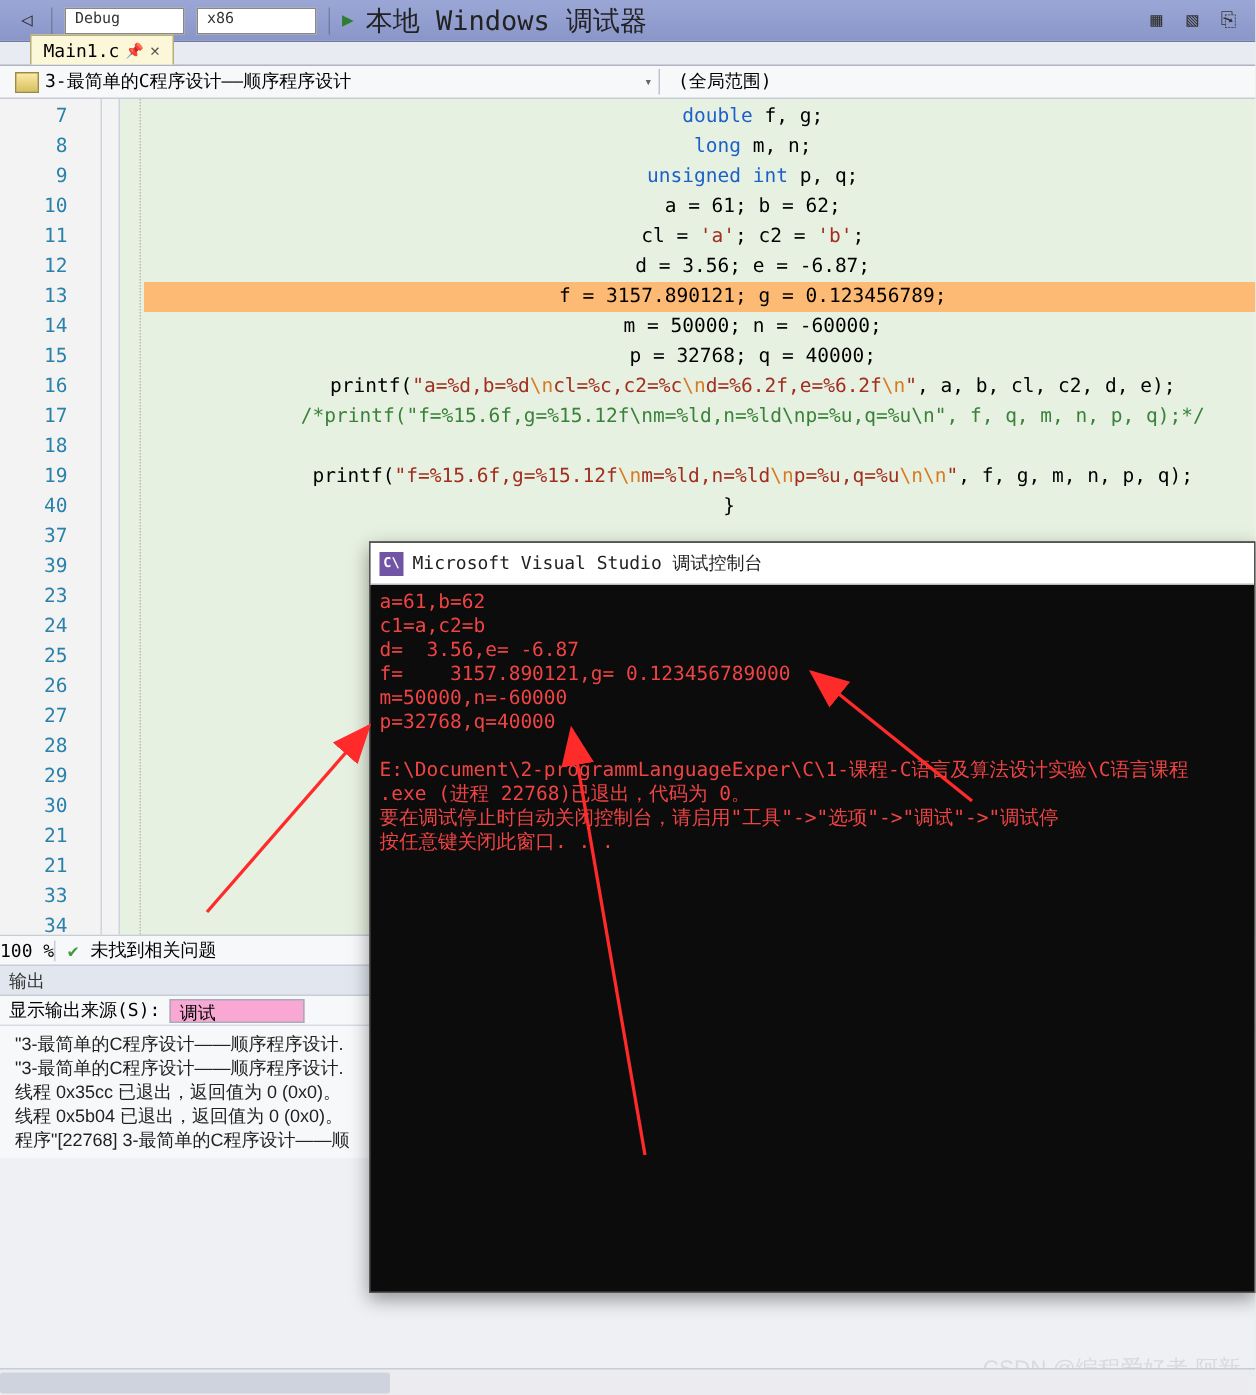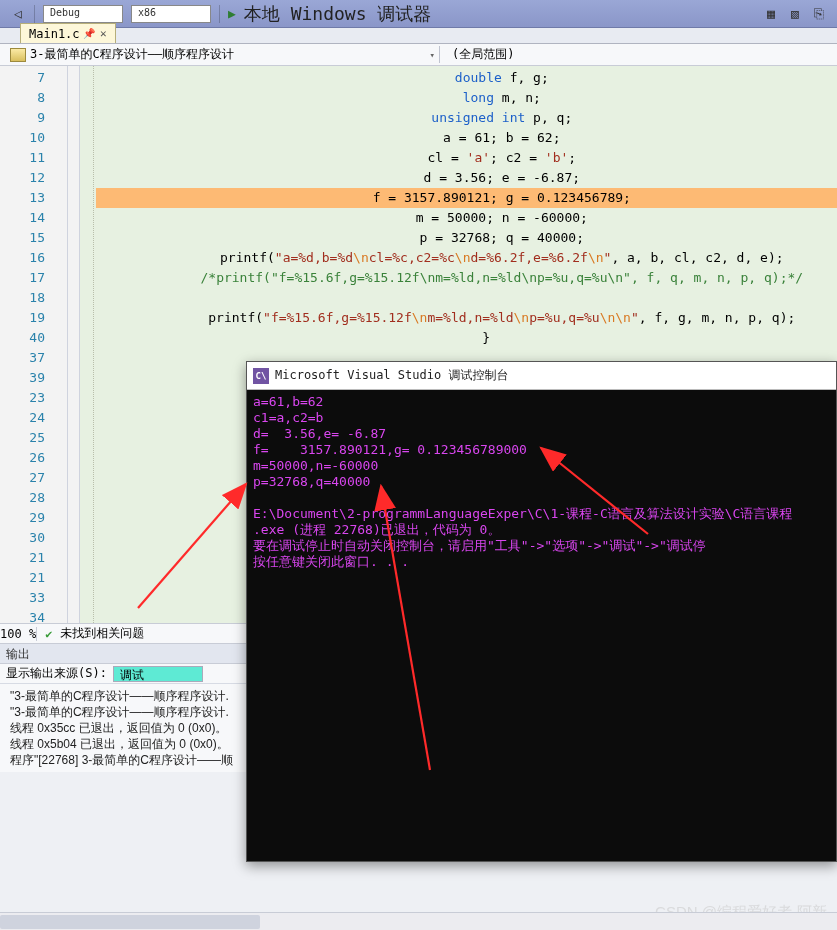--- a/index.html
+++ b/index.html
@@ -81,42 +81,42 @@
 .output-panel { background: #f7f8fa; }
 .output-title {
   height: 20px; background: #e2e6ef; border-bottom:1px solid #c8ccd6;
   padding: 2px 6px; font-size: 12px; color: #333;
 }
 .output-src {
   height: 20px; display: flex; align-items: center; gap: 6px; padding: 0 6px;
   font-size: 12px; border-bottom: 1px solid #d7dbE4;
 }
 .output-src .combo2 {
-  border: 1px solid #aab; background: #5eead4; padding: 0 6px; min-width: 90px;
+  border: 1px solid #aab; background: #f9a8d4; padding: 0 6px; min-width: 90px;
   height: 16px; font-size: 12px;
 }
 .output-text {
   padding: 4px 10px; font-size: 12px; color: #222; line-height: 16px;
   font-family: 'Microsoft YaHei', sans-serif; white-space: pre;
 }
 .console-win {
   position: absolute; top: 361px; left: 246px; width: 591px; height: 501px;
   background: #0c0c0c; border: 1px solid #555; box-shadow: 0 4px 12px rgba(0,0,0,0.4);
 }
 .console-titlebar {
   height: 28px; background: #fff; display: flex; align-items: center; padding: 0 6px;
   font-size: 12px; color: #222; gap: 6px; border-bottom: 1px solid #bbb;
 }
 .console-titlebar .vs-icon {
   width: 16px; height: 16px; background: #7154a3; color: #fff;
   display: inline-flex; align-items: center; justify-content: center;
   font-size: 9px; font-weight: bold;
 }
 .console-body {
-  padding: 4px 6px; color: #d946ef; font-size: 13px; line-height: 16px;
+  padding: 4px 6px; color: #ef4444; font-size: 13px; line-height: 16px;
   font-family: 'NSimSun', Consolas, monospace; white-space: pre-wrap;
 }
 .arrows { position: absolute; top: 0; left: 0; pointer-events: none; }
 .watermark {
   position: absolute; right: 10px; bottom: 8px; color: rgba(200,200,200,0.55);
   font-size: 15px; font-family: 'Microsoft YaHei', sans-serif;
 }
 .bottom-sb { position:absolute; left:0; bottom:0; height:18px; width:837px;
   background:#ececf0; border-top:1px solid #c8ccd6; }
 .bottom-sb .thumb { position:absolute; left:0; top:2px; width:260px; height:14px;

